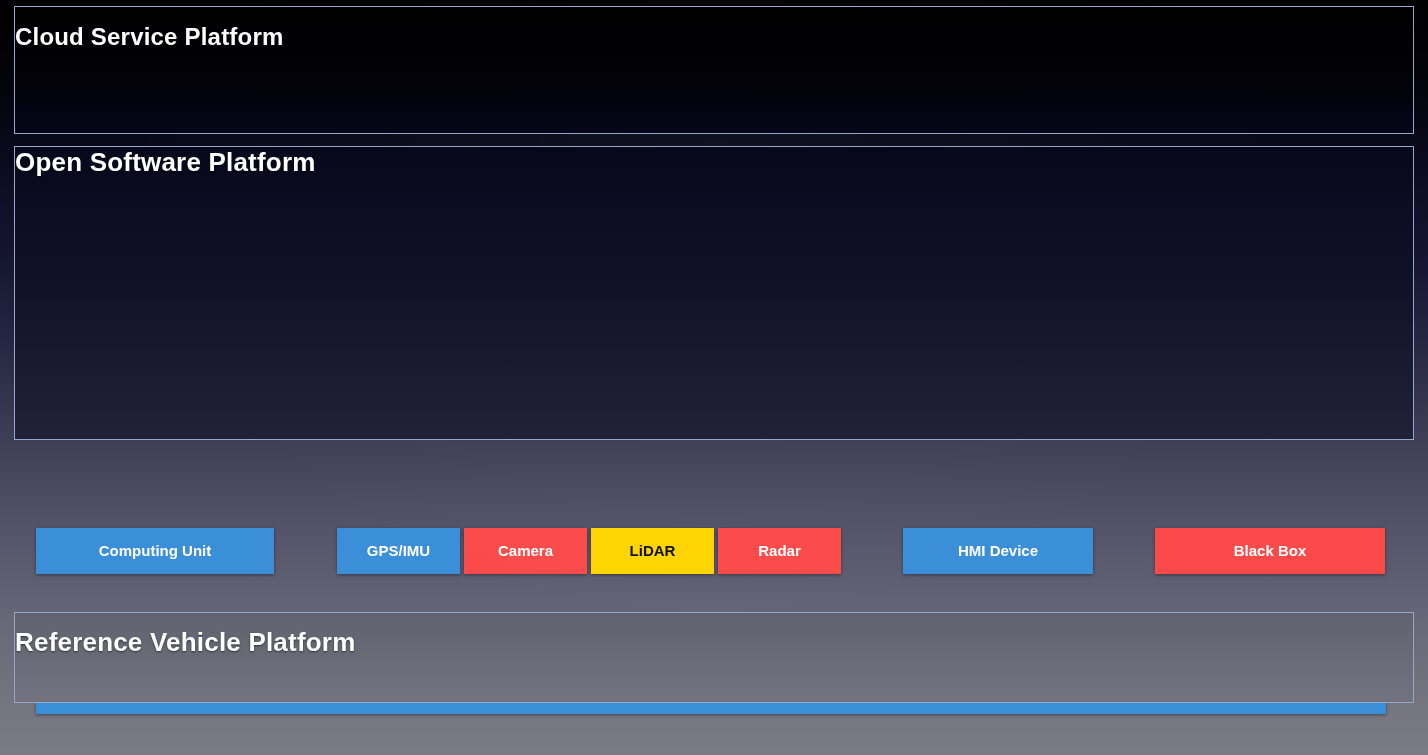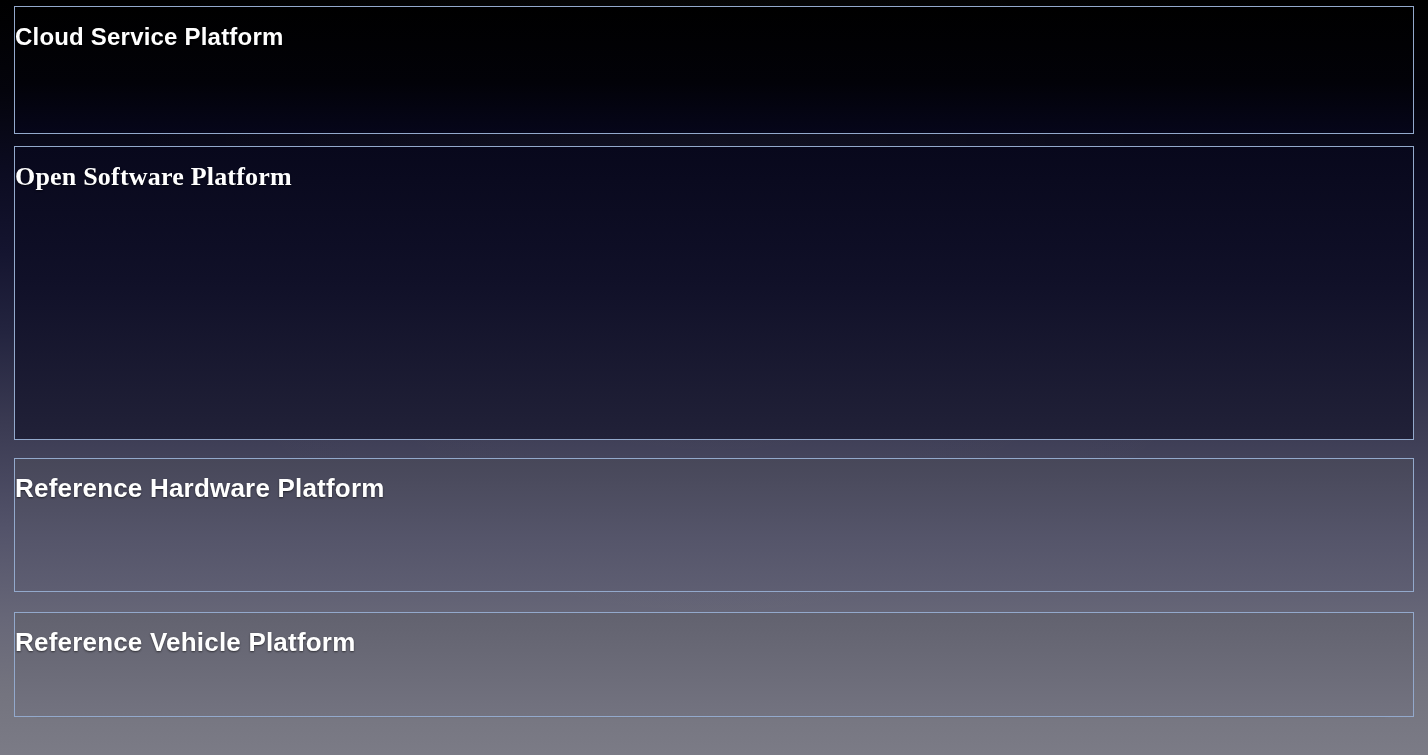--- a/index.html
+++ b/index.html
@@ -82,21 +82,21 @@
     <span>Security</span>
   </div>
   <div class="box t15 c-red" style="left:941px;top:67px;width:219px;height:46px;">
     <span>OTA</span>
   </div>
   <div class="box t15 c-blue" style="left:1167px;top:67px;width:219px;height:46px;">
     <span>DuerOS</span>
   </div>
 
   <div class="panel" style="left:14px;top:146px;width:1400px;height:294px;background:linear-gradient(180deg,#08081c 0%,#101028 45%,#212138 100%);">
-    <div class="panel-title t26" style="top:15px;font-family:Liberation Serif, serif;">Open Software Platform</div>
+    <div class="panel-title t26" style="top:0;">Open Software Platform</div>
   </div>
 
   <div class="box t15 c-yellow" style="left:36px;top:212px;width:204px;height:100px;">
     <span>Map Engine</span>
   </div>
   <div class="box t15 c-blue" style="left:248px;top:212px;width:176px;height:100px;">
     <span>Localization</span>
   </div>
   <div class="box t15 c-yellow" style="left:431px;top:212px;width:176px;height:100px;">
     <span>Perception</span>
@@ -114,23 +114,20 @@
     <span>HMI</span>
   </div>
 
   <div class="box t14 c-blue" style="left:36px;top:327px;width:1350px;height:47px;">
     <span>Runtime Framework</span>
   </div>
   <div class="box t14 c-blue" style="left:36px;top:383px;width:1350px;height:47px;">
     <span>RTOS</span>
   </div>
 
-  <div class="panel" style="left:14px;top:458px;width:1400px;height:134px;background:linear-gradient(180deg,#474759 0%,#55556a 60%,#5e5e72 100%);">
-    <div class="panel-title t26" style="top:14px;">Reference Hardware Platform</div>
-  </div>
 
   <div class="box t15 c-blue" style="left:36px;top:528px;width:238px;height:46px;">
     <span>Computing Unit</span>
   </div>
   <div class="box t15 c-blue" style="left:337px;top:528px;width:123px;height:46px;">
     <span>GPS/IMU</span>
   </div>
   <div class="box t15 c-red" style="left:464px;top:528px;width:123px;height:46px;">
     <span>Camera</span>
   </div>
@@ -140,21 +137,21 @@
   <div class="box t15 c-red" style="left:718px;top:528px;width:123px;height:46px;">
     <span>Radar</span>
   </div>
   <div class="box t15 c-blue" style="left:903px;top:528px;width:190px;height:46px;">
     <span>HMI Device</span>
   </div>
   <div class="box t15 c-red" style="left:1155px;top:528px;width:230px;height:46px;">
     <span>Black Box</span>
   </div>
 
-  <div class="panel" style="left:14px;top:612px;width:1400px;height:105px;background:linear-gradient(180deg,#62626f 0%,#6c6c79 60%,#737380 100%);">
+  <div class="panel" style="left:14px;top:612px;width:1400px;height:91px;background:linear-gradient(180deg,#62626f 0%,#6c6c79 60%,#737380 100%);">
     <div class="panel-title t26" style="top:14px;">Reference Vehicle Platform</div>
   </div>
 
   <div class="box t14 c-blue" style="left:36px;top:668px;width:1350px;height:46px;">
     <span>Drive-by-wire Vehicle</span>
   </div>
 
 </div>
 
 </body></html>

